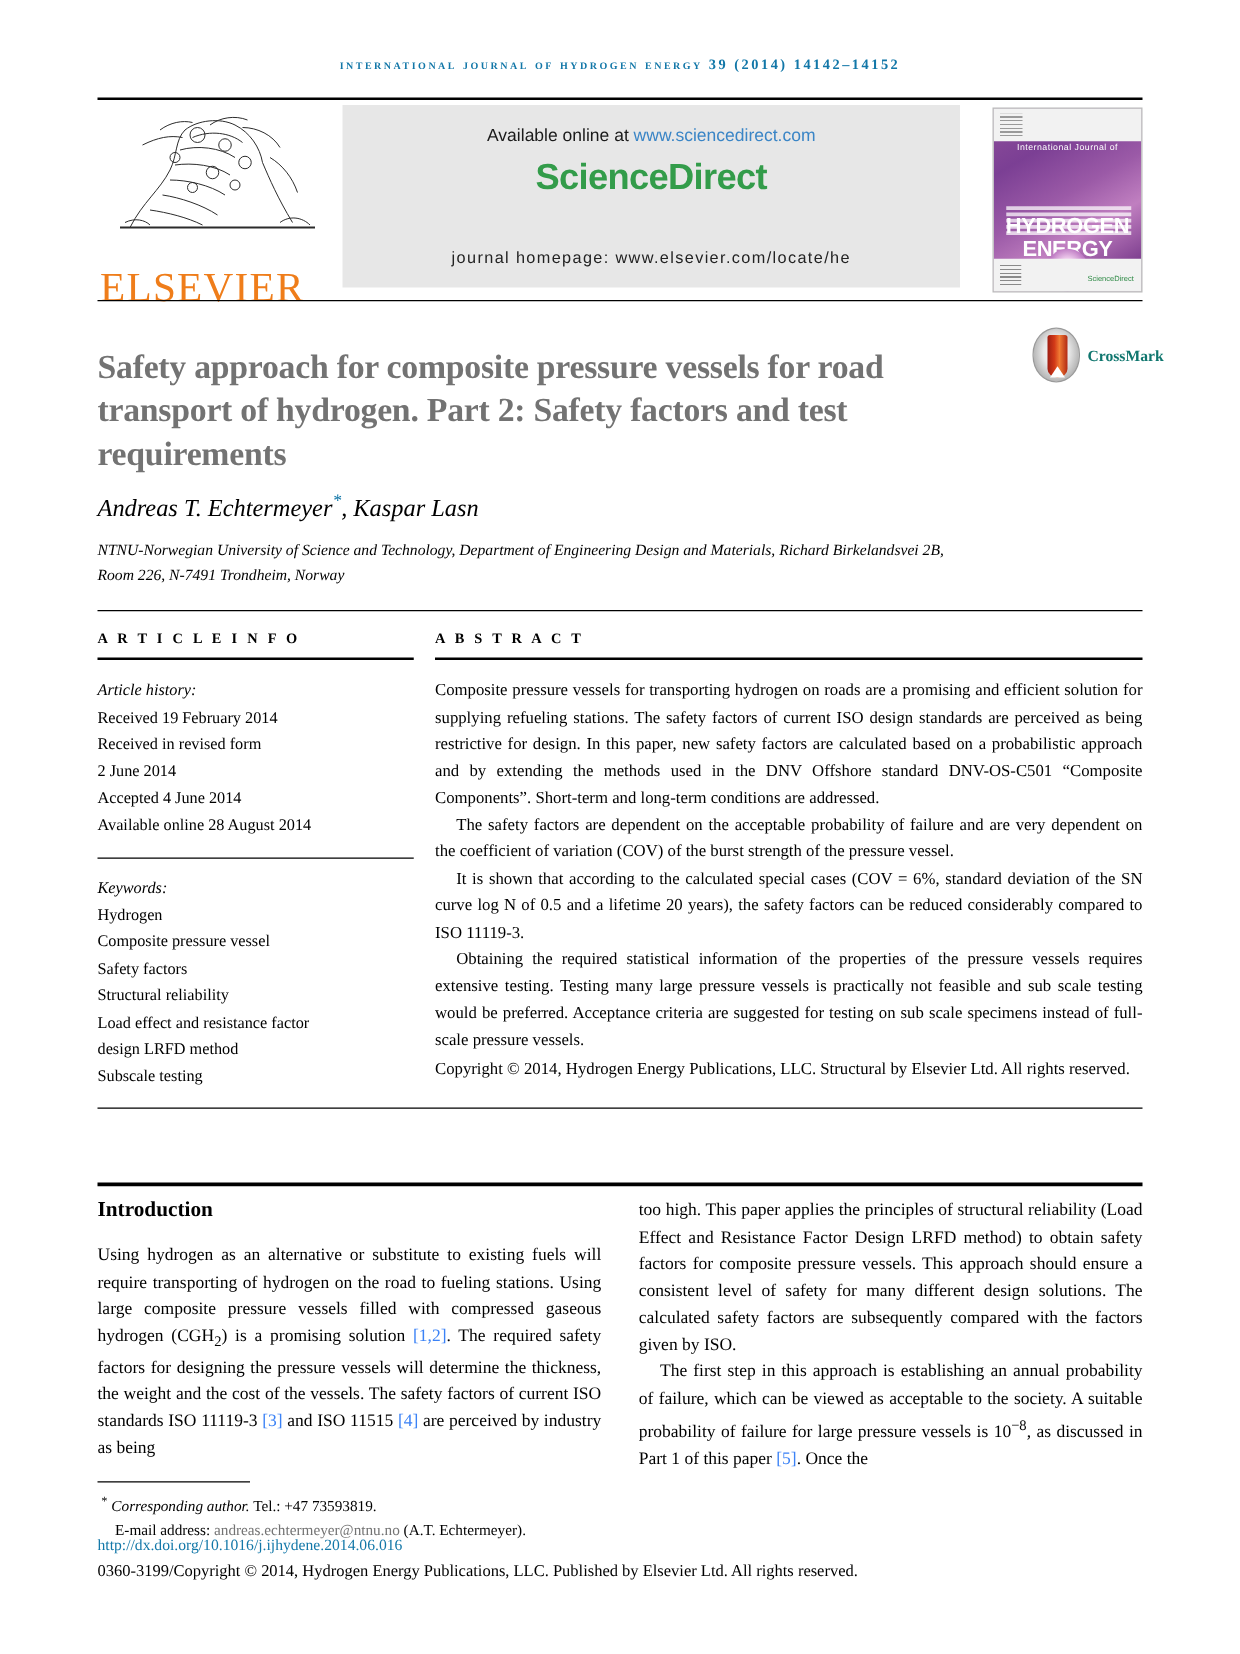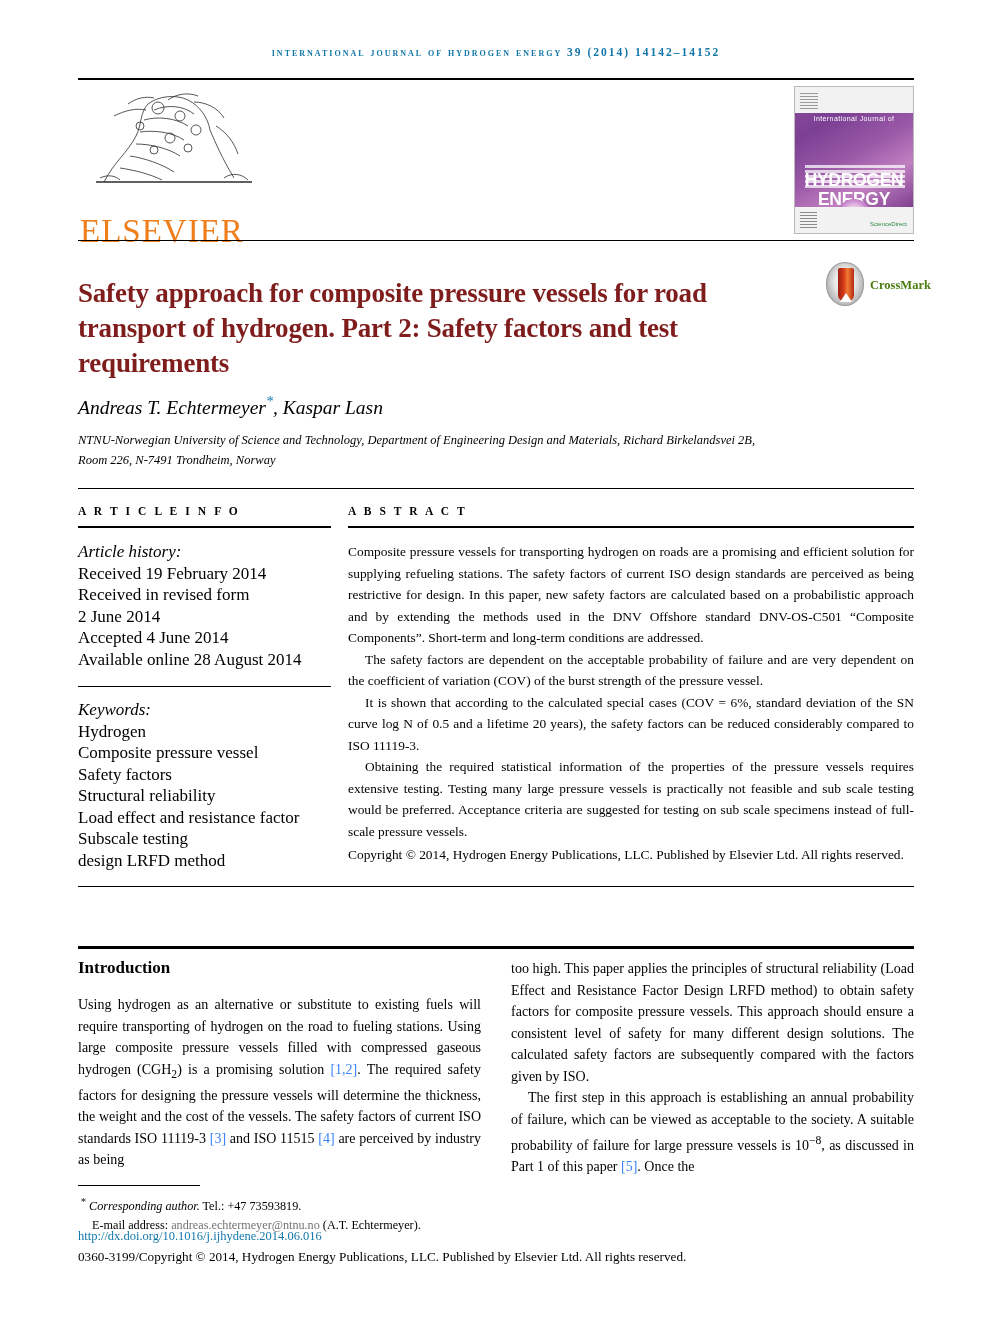--- a/index.html
+++ b/index.html
@@ -204,21 +204,21 @@
   
   .title {
     position: absolute;
     top: 258px;
     left: 78px;
     width: 700px;
     font-family: "Liberation Serif", serif;
     font-size: 27px;
     font-weight: bold;
     line-height: 35px;
-    color: #7f1d1d;
+    color: #737373;
     letter-spacing: -0.2px;
   }
   .crossmark {
     position: absolute;
     top: 262px;
     left: 826px;
     width: 100px;
     height: 48px;
   }
   .crossmark .cm-icon {
@@ -244,21 +244,21 @@
     border-left: 6px solid transparent;
     border-right: 6px solid transparent;
     border-bottom: 9px solid #ffffff;
   }
   .crossmark .cm-text {
     position: absolute;
     left: 44px; top: 16px;
     font-family: "Liberation Serif", serif;
     font-size: 12.5px;
     font-weight: bold;
-    color: #4d7c0f;
+    color: #0f766e;
   }
 
   
   .authors {
     position: absolute;
     top: 394px;
     left: 78px;
     width: 760px;
     font-family: "Liberation Serif", serif;
     font-size: 19.5px;
@@ -307,21 +307,21 @@
     color: #000;
   }
   .sec-rule {
     margin-top: 9px;
     height: 2px;
     background: #000;
   }
   .info-body {
     margin-top: 13px;
     font-family: "Liberation Serif", serif;
-    font-size: 17px;
+    font-size: 13px;
     line-height: 21.5px;
   }
   .info-body .it { font-style: italic; }
   .info-sep {
     margin-top: 16px;
     margin-bottom: 12px;
     height: 1px;
     background: #000;
     width: 253px;
   }
@@ -456,20 +456,25 @@
           <circle cx="86" cy="52" r="5"></circle>
           <circle cx="70" cy="64" r="4"></circle>
           <circle cx="104" cy="62" r="4"></circle>
           <path d="M16 92 C24 88 32 90 36 94"></path>
           <path d="M140 92 C148 86 158 88 164 94"></path>
         </g>
       </svg>
       <div class="elsevier-word">ELSEVIER</div>
     </div>
 
+    <div class="sd-banner">
+      <div class="sd-available"><span>Available online at </span><a href="#">www.sciencedirect.com</a></div>
+      <div class="sd-logo">ScienceDirect</div>
+      <div class="sd-homepage">journal homepage: www.elsevier.com/locate/he</div>
+    </div>
 
     <div class="cover">
       <div class="c-top">
           <div class="c-el"></div>
         </div>
       <div class="c-ij">International Journal of</div>
       <div class="c-h">HYDROGEN ENERGY</div>
       <div class="c-lines">
           <i></i>
           <i></i>
@@ -513,34 +518,34 @@
       <div>Available online 28 August 2014</div>
     </div>
     <div class="info-sep"></div>
     <div class="info-body" style="margin-top:0">
       <div class="it">Keywords:</div>
       <div>Hydrogen</div>
       <div>Composite pressure vessel</div>
       <div>Safety factors</div>
       <div>Structural reliability</div>
       <div>Load effect and resistance factor</div>
+      <div>design LRFD method</div>
       <div>Subscale testing</div>
-      <div>design LRFD method</div>
     </div>
   </div>
 
   <div class="col-abs">
     <div class="sec-head">A B S T R A C T</div>
     <div class="sec-rule"></div>
     <div class="abs-body">
       <p class="first">Composite pressure vessels for transporting hydrogen on roads are a promising and efficient solution for supplying refueling stations. The safety factors of current ISO design standards are perceived as being restrictive for design. In this paper, new safety factors are calculated based on a probabilistic approach and by extending the methods used in the DNV Offshore standard DNV-OS-C501 “Composite Components”. Short-term and long-term conditions are addressed.</p>
       <p>The safety factors are dependent on the acceptable probability of failure and are very dependent on the coefficient of variation (COV) of the burst strength of the pressure vessel.</p>
       <p>It is shown that according to the calculated special cases (COV = 6%, standard deviation of the SN curve log N of 0.5 and a lifetime 20 years), the safety factors can be reduced considerably compared to ISO 11119-3.</p>
       <p>Obtaining the required statistical information of the properties of the pressure vessels requires extensive testing. Testing many large pressure vessels is practically not feasible and sub scale testing would be preferred. Acceptance criteria are suggested for testing on sub scale specimens instead of full-scale pressure vessels.</p>
-      <p class="copyright" style="text-align:justify">Copyright © 2014, Hydrogen Energy Publications, LLC. Published by Elsevier Ltd. All rights reserved.</p>
+      <p class="copyright" style="text-align:justify">Copyright © 2014, Hydrogen Energy Publications, LLC. Structural by Elsevier Ltd. All rights reserved.</p>
     </div>
   </div>
 
   <div class="rule-abs-bot"></div>
 
   <div class="rule-body"></div>
 
   <div class="body-col-left">
     <h2 class="h1">Introduction</h2>
     <p><span>Using hydrogen as an alternative or substitute to existing fuels will require transporting of hydrogen on the road to fueling stations. Using large composite pressure vessels filled with compressed gaseous hydrogen (CGH</span><sub>2</sub><span>) is a promising solution </span><a class="ref" href="#">[1,2]</a><span>. The required safety factors for designing the pressure vessels will determine the thickness, the weight and the cost of the vessels. The safety factors of current ISO standards ISO 11119-3 </span><a class="ref" href="#">[3]</a><span> and ISO 11515 </span><a class="ref" href="#">[4]</a><span> are perceived by industry as being</span></p>

